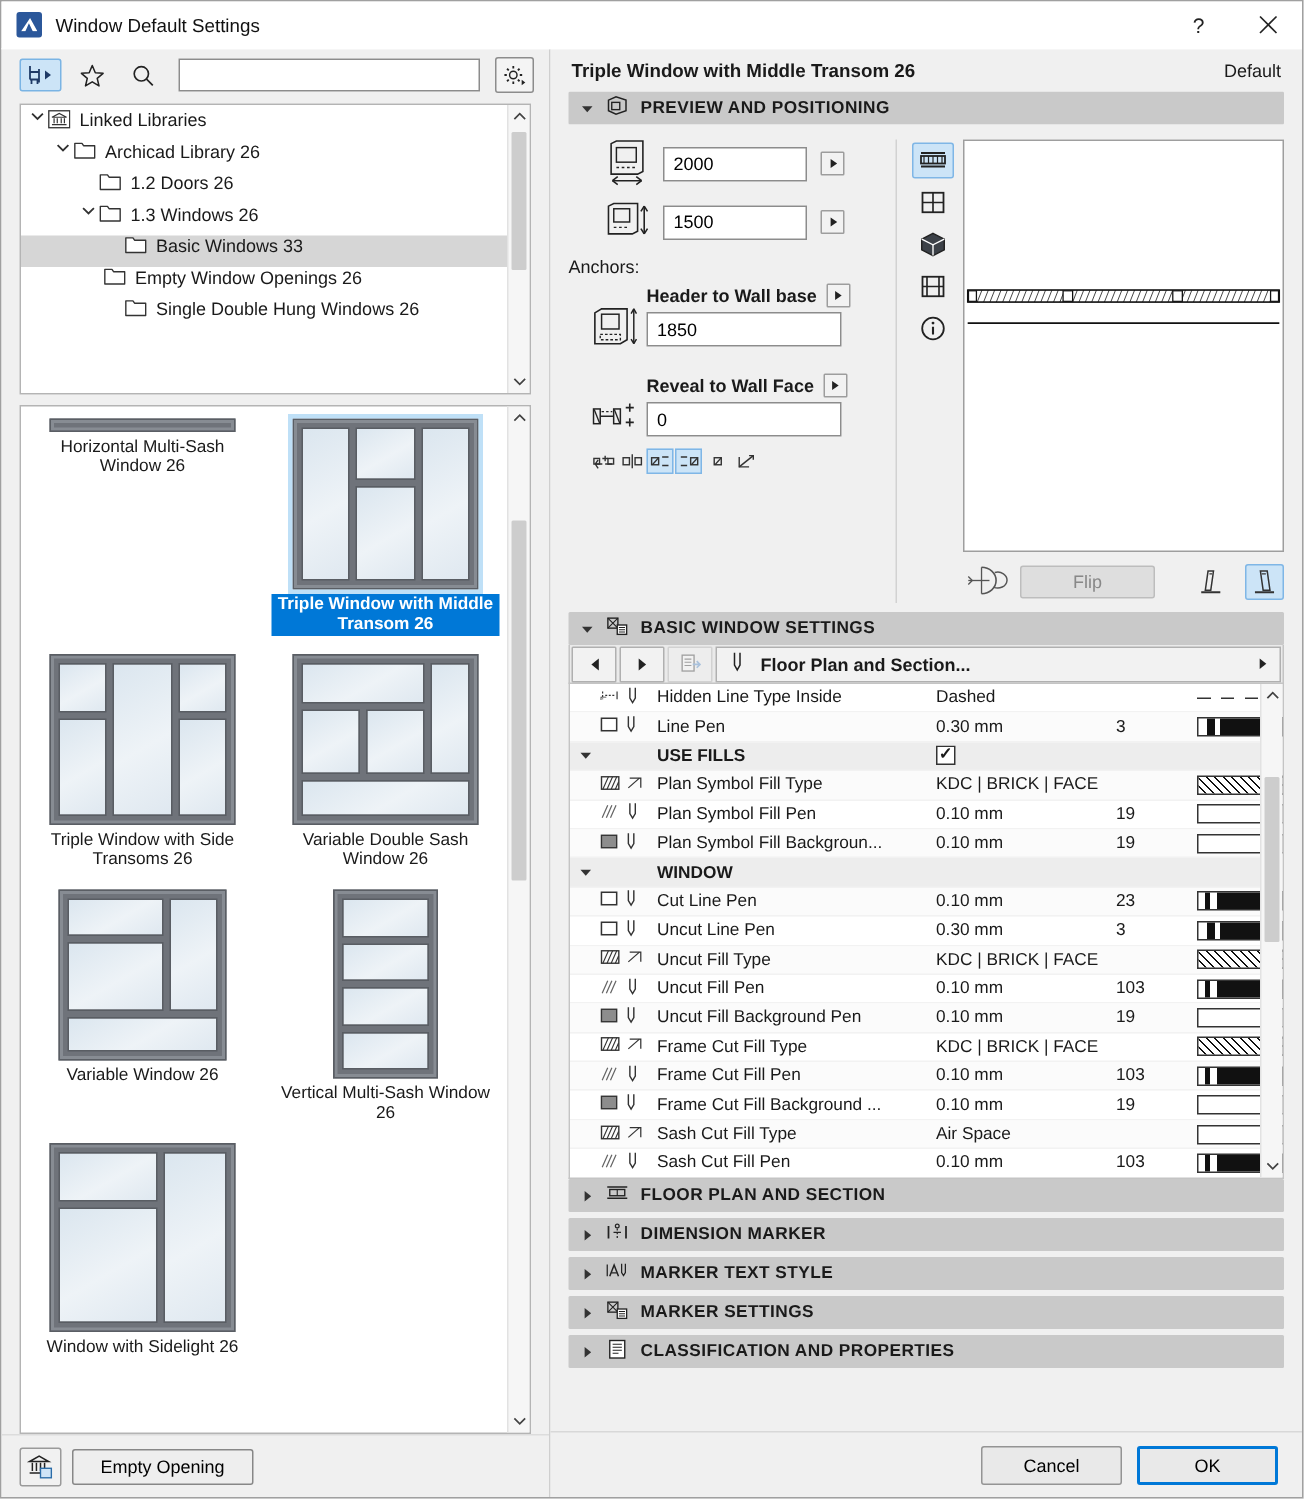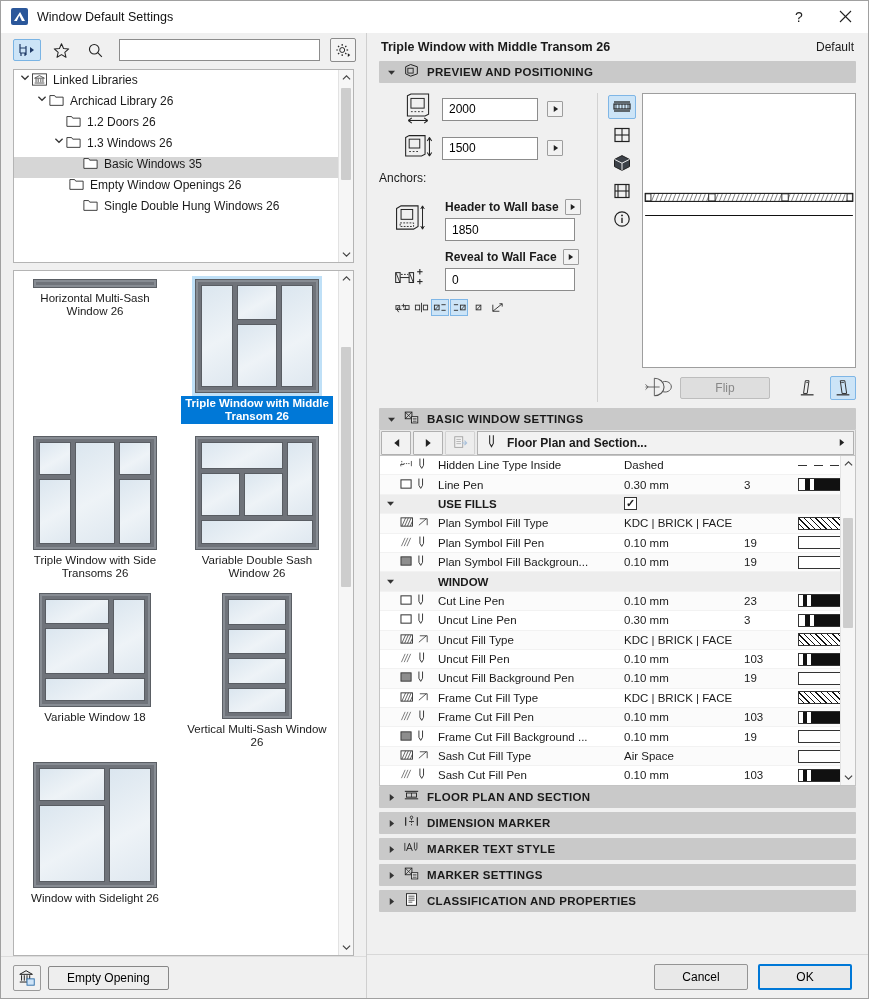--- a/index.html
+++ b/index.html
@@ -153,21 +153,21 @@
   .size-row { display:flex; align-items:center; gap:9px; margin-bottom:8px; padding-left:24px;}
   .num-input {
     width:96px; height:23px; border:1px solid #8c8c8c; background:#fff; padding:0 6px;
     font-size:12px; font-family:"Liberation Sans",sans-serif; outline:none;
   }
   .spin {
     width:16px;height:16px;border:1px solid #9d9d9d;background:#f2f2f2;
     display:flex;align-items:center;justify-content:center;border-radius:1px;
   }
   .anchors-label { font-size:12px; margin:6px 0 4px 0; }
-  .anchor-row { display:flex; align-items:flex-end; gap:18px; padding-left:14px; margin-bottom:8px;}
+  .anchor-row { display:flex; align-items:flex-start; gap:4px; padding-left:14px; margin-bottom:8px;}
   .anchor-fields { display:flex; flex-direction:column; }
   .anchor-cap { display:flex; align-items:center; gap:6px; font-size:12px; font-weight:bold; margin-bottom:3px;}
   .anchor-input { width:130px; height:23px; border:1px solid #8c8c8c; background:#fff;
                   padding:0 6px; font-size:12px; font-family:"Liberation Sans",sans-serif; outline:none;}
   .anchor-btns { display:flex; gap:1px; padding-left:14px; margin-top:2px;}
   .abtn { width:18px;height:17px;display:flex;align-items:center;justify-content:center;
           border:1px solid transparent; }
   .abtn.sel { background:#cce4f7; border-color:#7fb6e6; }
 
   .pp-right { flex:1 1 auto; display:flex; border-left:1px solid #d2d2d2; padding-left:10px; min-width:0;}
@@ -343,21 +343,21 @@
               </span>
     <span class="tw-label">1.3 Windows 26</span>
   </div>
             <div class="tree-row sel" style="padding-left:55px">
     <span class="tw-chev"></span>
     <span class="tw-ico">
                 <svg width="15" height="13" viewBox="0 0 17 14">
                   <path d="M1 3.2 L1 12.5 L16 12.5 L16 3.2 L7.6 3.2 L6.4 1.4 L1 1.4 Z" fill="#fff" stroke="#333" stroke-width="1.05" stroke-linejoin="round"></path>
                 </svg>
               </span>
-    <span class="tw-label">Basic Windows 35</span>
+    <span class="tw-label">Basic Windows 33</span>
   </div>
             <div class="tree-row" style="padding-left:41px">
     <span class="tw-chev"></span>
     <span class="tw-ico">
                 <svg width="15" height="13" viewBox="0 0 17 14">
                   <path d="M1 3.2 L1 12.5 L16 12.5 L16 3.2 L7.6 3.2 L6.4 1.4 L1 1.4 Z" fill="#fff" stroke="#333" stroke-width="1.05" stroke-linejoin="round"></path>
                 </svg>
               </span>
     <span class="tw-label">Empty Window Openings 26</span>
   </div>
@@ -431,21 +431,21 @@
    </div>
             <div class="thumb-cell">
      <div class="thumb-img">
                 <div class="wgl" style="width:112px;height:114px;grid-template-columns:1fr 0.5fr;grid-template-rows:0.55fr 1fr 0.5fr;">
                   <div class="pane" style="grid-area:1/1/2/2"></div>
                   <div class="pane" style="grid-area:2/1/3/2"></div>
                   <div class="pane" style="grid-area:1/2/3/3"></div>
                   <div class="pane" style="grid-area:3/1/4/3"></div>
                 </div>
               </div>
-     <div class="thumb-cap">Variable Window 18</div>
+     <div class="thumb-cap">Variable Window 26</div>
    </div>
             <div class="thumb-cell">
      <div class="thumb-img">
                 <div class="wgl" style="width:70px;height:126px;grid-template-columns:1fr;grid-template-rows:1fr 1fr 1fr 1fr;">
                   <div class="pane" style=""></div>
                   <div class="pane" style=""></div>
                   <div class="pane" style=""></div>
                   <div class="pane" style=""></div>
                 </div>
               </div>

